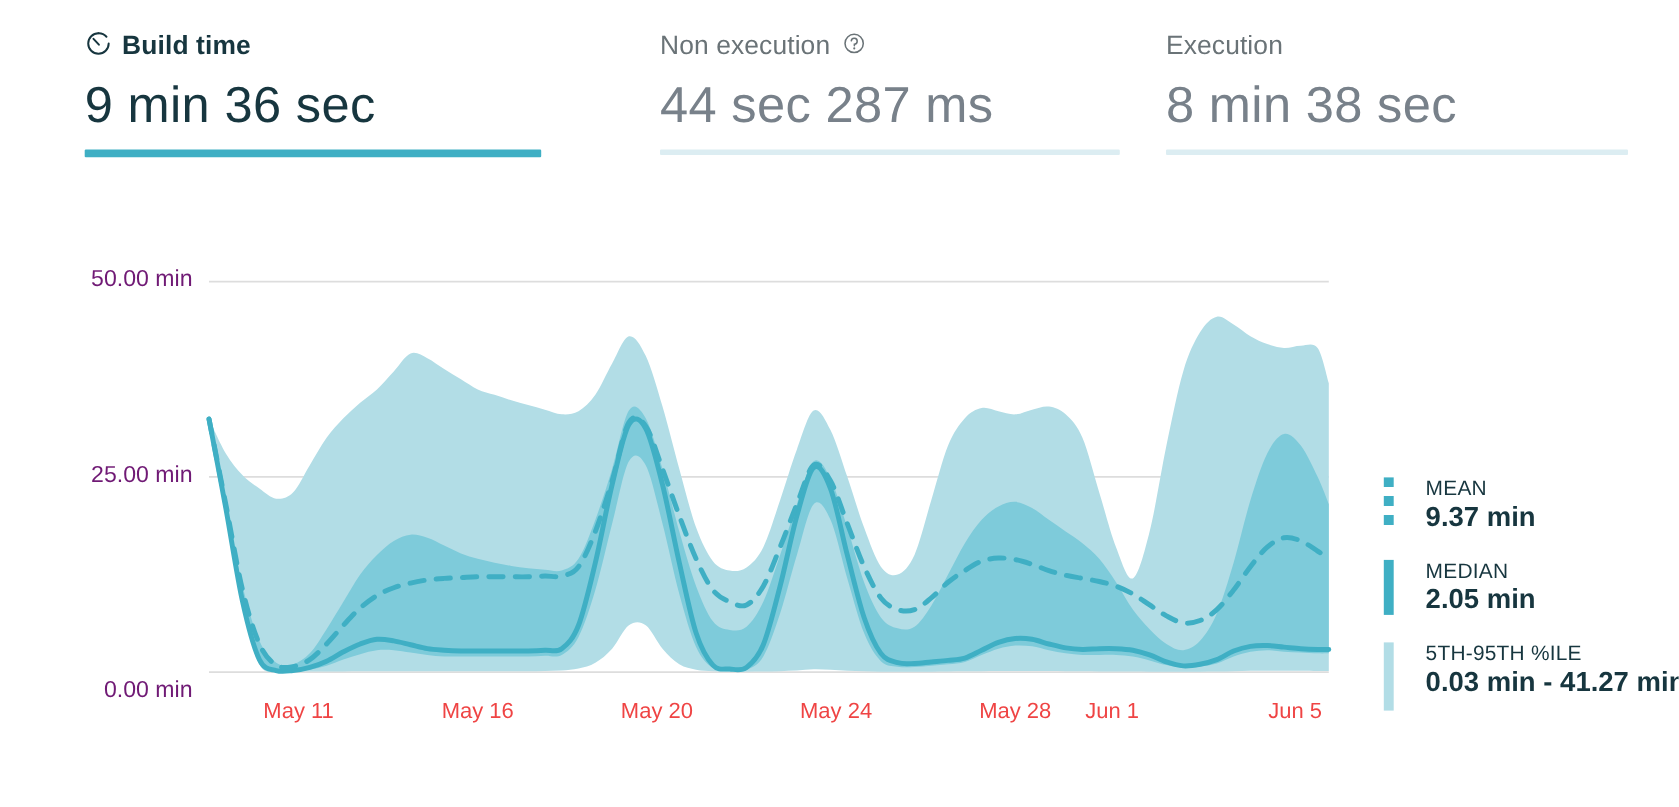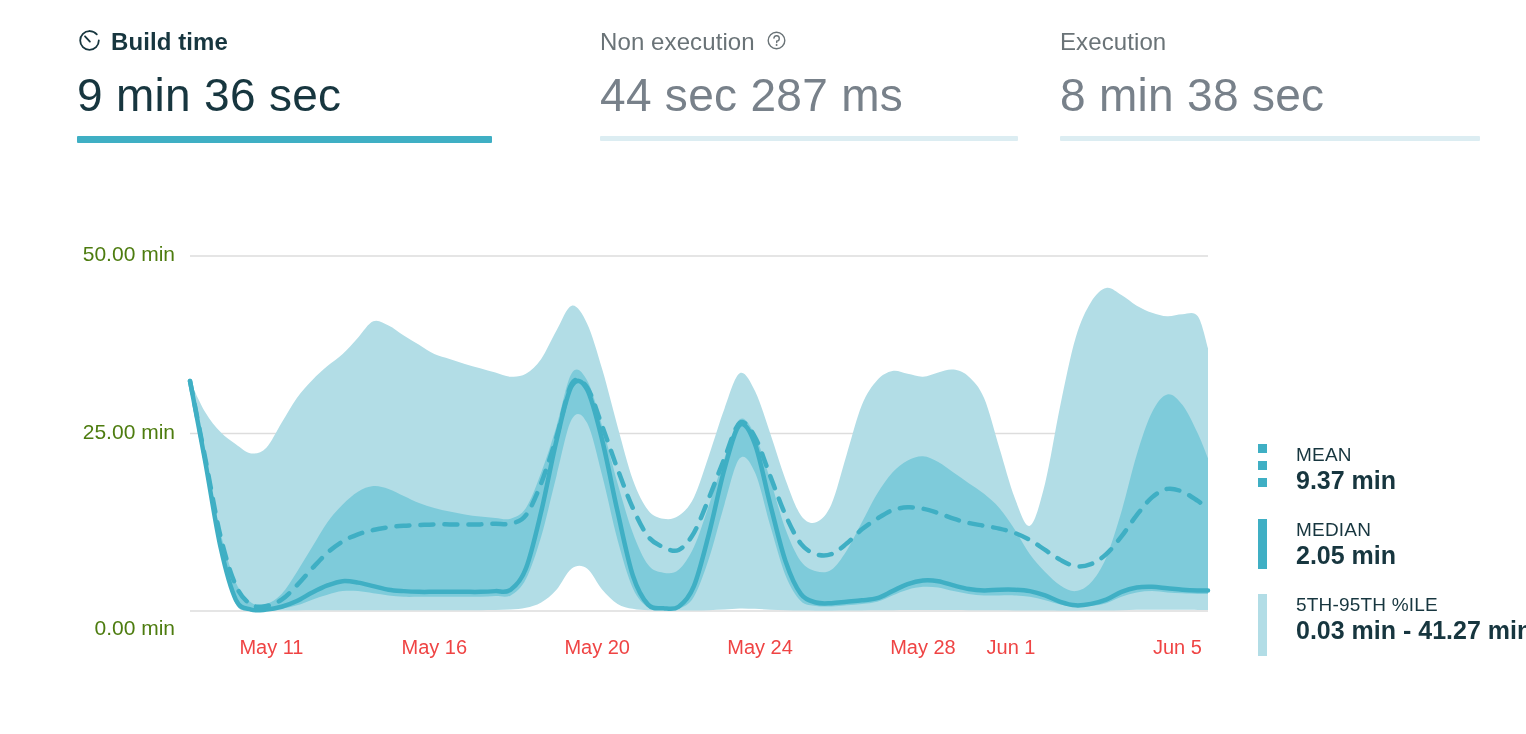--- a/index.html
+++ b/index.html
@@ -87,21 +87,21 @@
     position: absolute;
     left: 0;
     top: 0;
   }
   .y-tick-label {
     position: absolute;
     right: 0;
     width: 140px;
     text-align: right;
     font-size: 21px;
-    color: #4d7c0f;
+    color: #701a75;
     white-space: nowrap;
   }
   #y-axis-labels {
     position: absolute;
     left: 35px;
     top: 0;
     width: 140px;
     height: 440px;
   }
   #x-axis-labels {
@@ -124,21 +124,20 @@
     position: absolute;
     left: 1252px;
     top: 246px;
     width: 270px;
   }
   .legend-item {
     position: relative;
     padding-left: 44px;
     margin-bottom: 24px;
     min-height: 50px;
-    margin-top: 10px;
   }
   .legend-swatch {
     position: absolute;
     left: 6px;
     top: 2px;
     width: 9px;
   }
   .legend-swatch.mean {
     height: 50px;
     background: repeating-linear-gradient(

